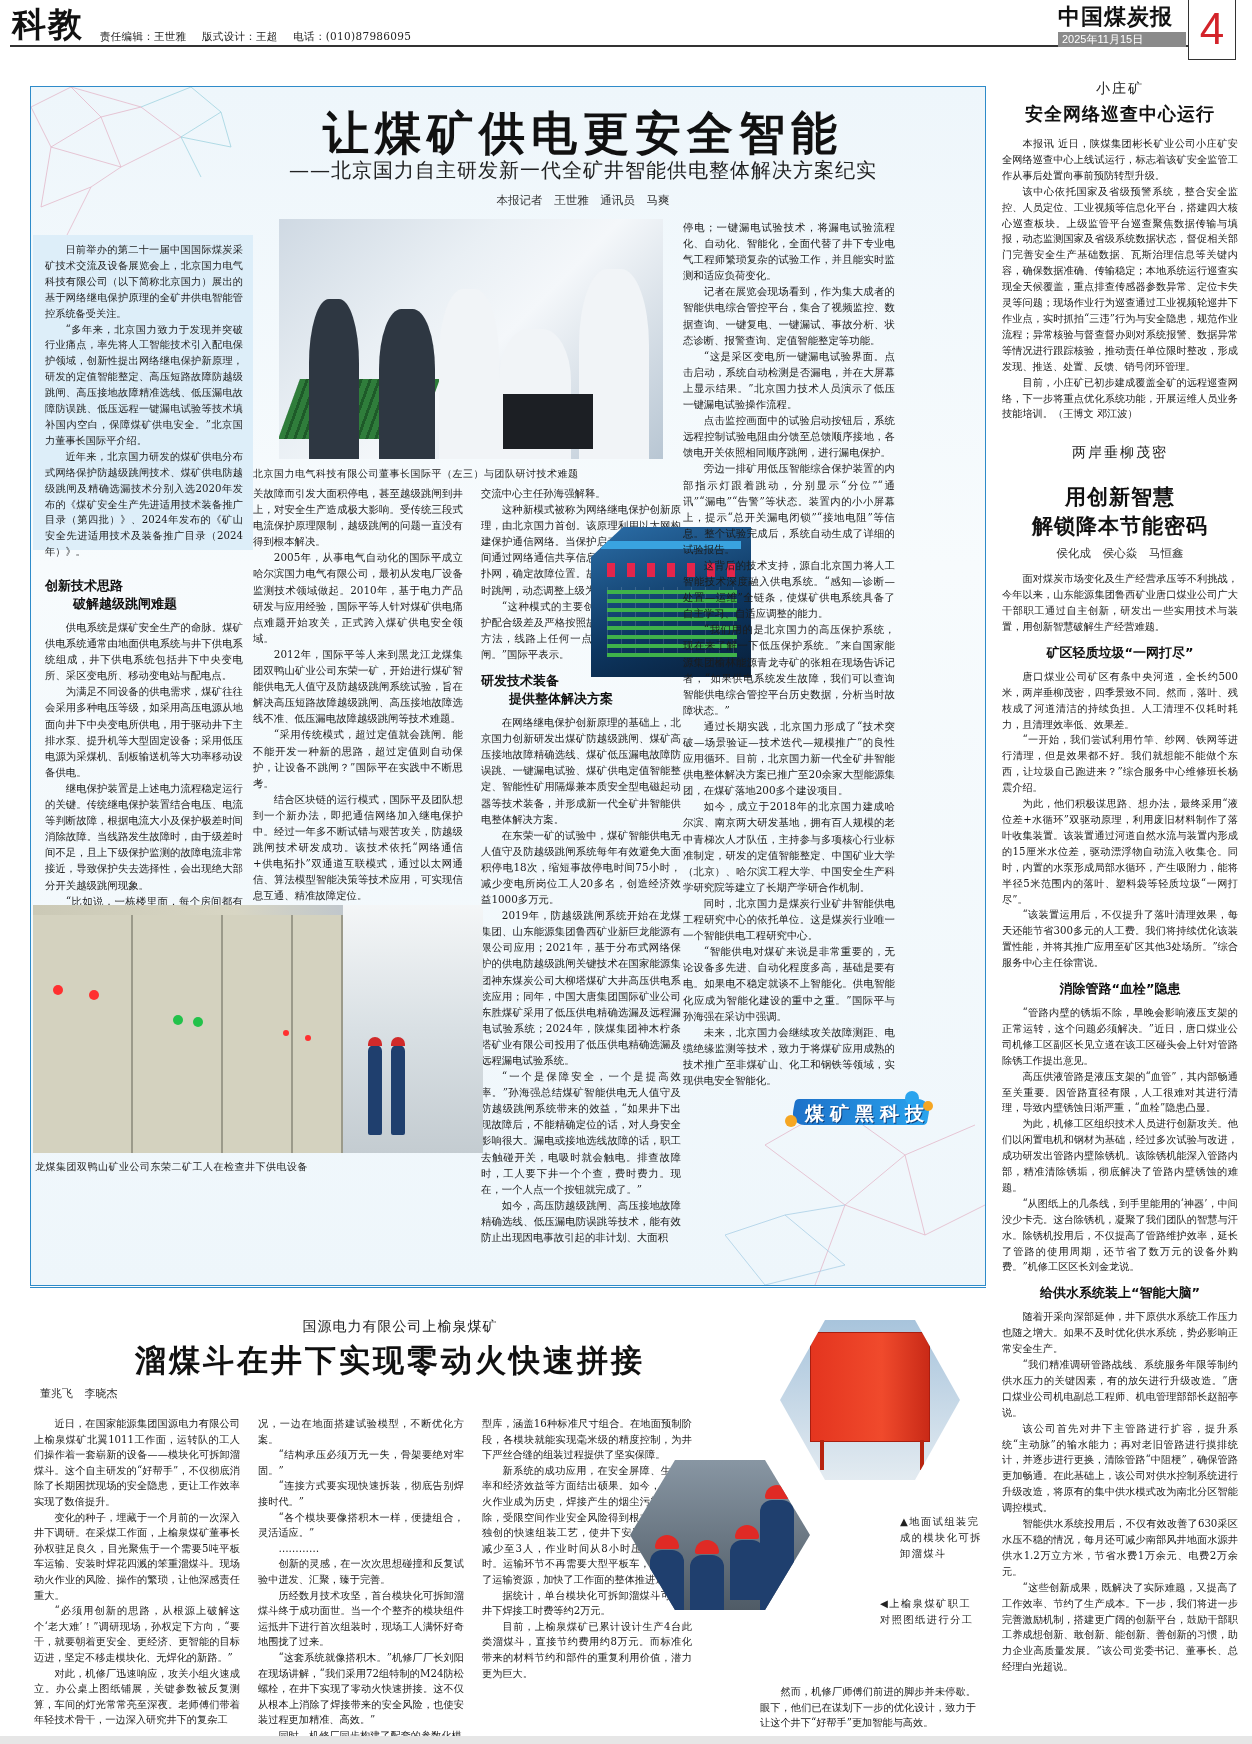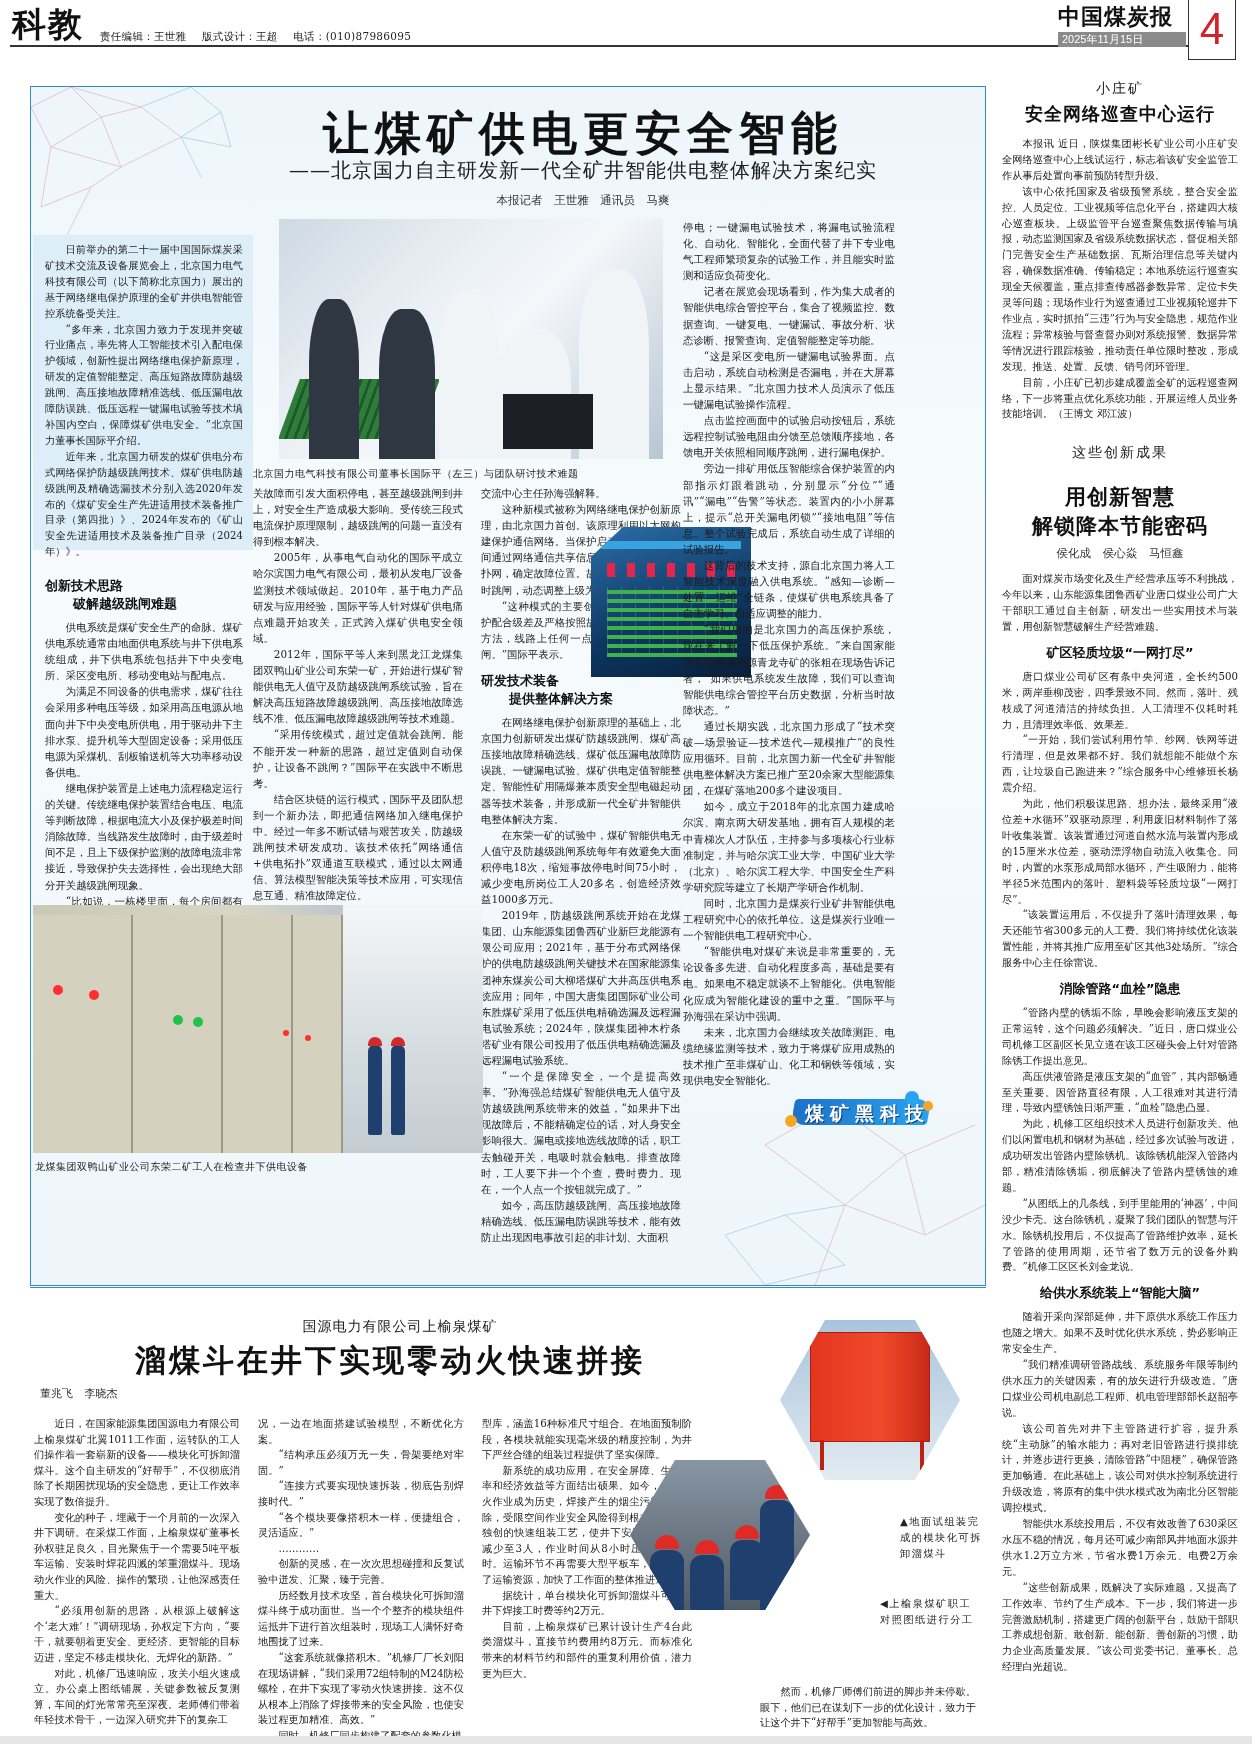--- a/index.html
+++ b/index.html
@@ -186,21 +186,21 @@
 
   <div class="col" style="left:652px; top:132px; width:212px;">
     <p style="text-indent:0">停电；一键漏电试验技术，将漏电试验流程化、自动化、智能化，全面代替了井下专业电气工程师繁琐复杂的试验工作，并且能实时监测和适应负荷变化。</p>
     <p>记者在展览会现场看到，作为集大成者的智能供电综合管控平台，集合了视频监控、数据查询、一键复电、一键漏试、事故分析、状态诊断、报警查询、定值智能整定等功能。</p>
     <p>“这是采区变电所一键漏电试验界面。点击启动，系统自动检测是否漏电，并在大屏幕上显示结果。”北京国力技术人员演示了低压一键漏电试验操作流程。</p>
     <p>点击监控画面中的试验启动按钮后，系统远程控制试验电阻由分馈至总馈顺序接地，各馈电开关依照相同顺序跳闸，进行漏电保护。</p>
     <p>旁边一排矿用低压智能综合保护装置的内部指示灯跟着跳动，分别显示“分位”“通讯”“漏电”“告警”等状态。装置内的小小屏幕上，提示“总开关漏电闭锁”“接地电阻”等信息。整个试验完成后，系统自动生成了详细的试验报告。</p>
     <p>这背后的技术支持，源自北京国力将人工智能技术深度融入供电系统。“感知—诊断—处置—运维”全链条，使煤矿供电系统具备了自主学习、自适应调整的能力。</p>
     <p>“我们用的是北京国力的高压保护系统，现在来了解一下低压保护系统。”来自国家能源集团榆林能源青龙寺矿的张粗在现场告诉记者，“如果供电系统发生故障，我们可以查询智能供电综合管控平台历史数据，分析当时故障状态。”</p>
     <p>通过长期实践，北京国力形成了“技术突破—场景验证—技术迭代—规模推广”的良性应用循环。目前，北京国力新一代全矿井智能供电整体解决方案已推广至20余家大型能源集团，在煤矿落地200多个建设项目。</p>
-    <p>如今，成立于2018年的北京国力建成哈尔滨、南京两大研发基地，拥有百人规模的老中青梯次人才队伍，主持参与多项核心行业标准制定，并与哈尔滨工业大学、中国矿业大学（北京）、哈尔滨工程大学、中国安全生产科学研究院等建立了长期产学研合作机制。</p>
+    <p>如今，成立于2018年的北京国力建成哈尔滨、南京两大研发基地，拥有百人规模的老中青梯次人才队伍，主持参与多项核心行业标准制定，研发的定值智能整定、中国矿业大学（北京）、哈尔滨工程大学、中国安全生产科学研究院等建立了长期产学研合作机制。</p>
     <p>同时，北京国力是煤炭行业矿井智能供电工程研究中心的依托单位。这是煤炭行业唯一一个智能供电工程研究中心。</p>
     <p>“智能供电对煤矿来说是非常重要的，无论设备多先进、自动化程度多高，基础是要有电。如果电不稳定就谈不上智能化。供电智能化应成为智能化建设的重中之重。”国际平与孙海强在采访中强调。</p>
     <p>未来，北京国力会继续攻关故障测距、电缆绝缘监测等技术，致力于将煤矿应用成熟的技术推广至非煤矿山、化工和钢铁等领域，实现供电安全智能化。</p>
   </div>
 
   <div class="photo photo-switch">
     <div class="cab" style="left:0; width:100px;"></div>
     <div class="cab" style="left:100px; width:90px;"></div>
     <div class="cab" style="left:190px; width:70px;"></div>
     <div class="cab" style="left:260px; width:50px;"></div>
@@ -232,21 +232,21 @@
 <div class="right">
   <div class="r-kicker">小庄矿</div>
   <div class="r-title">安全网络巡查中心运行</div>
   <div class="r-body">
     <p>本报讯  近日，陕煤集团彬长矿业公司小庄矿安全网络巡查中心上线试运行，标志着该矿安全监管工作从事后处置向事前预防转型升级。</p>
     <p>该中心依托国家及省级预警系统，整合安全监控、人员定位、工业视频等信息化平台，搭建四大核心巡查板块。上级监管平台巡查聚焦数据传输与填报，动态监测国家及省级系统数据状态，督促相关部门完善安全生产基础数据、瓦斯治理信息等关键内容，确保数据准确、传输稳定；本地系统运行巡查实现全天候覆盖，重点排查传感器参数异常、定位卡失灵等问题；现场作业行为巡查通过工业视频轮巡井下作业点，实时抓拍“三违”行为与安全隐患，规范作业流程；异常核验与督查督办则对系统报警、数据异常等情况进行跟踪核验，推动责任单位限时整改，形成发现、推送、处置、反馈、销号闭环管理。</p>
     <p>目前，小庄矿已初步建成覆盖全矿的远程巡查网络，下一步将重点优化系统功能，开展运维人员业务技能培训。（王博文  邓江波）</p>
   </div>
 
   <div style="height:22px;"></div>
-  <div class="r-kicker">这些创新成果</div>
+  <div class="r-kicker">两岸垂柳茂密</div>
   <div class="r-title-lg">
     <div>用创新智慧</div>
     <div>解锁降本节能密码</div>
   </div>
   <div class="r-byline">侯化成  侯心焱  马恒鑫</div>
   <div class="r-body">
     <p>面对煤炭市场变化及生产经营承压等不利挑战，今年以来，山东能源集团鲁西矿业唐口煤业公司广大干部职工通过自主创新，研发出一些实用技术与装置，用创新智慧破解生产经营难题。</p>
     <div class="r-sub">矿区轻质垃圾“一网打尽”</div>
     <p>唐口煤业公司矿区有条中央河道，全长约500米，两岸垂柳茂密，四季景致不同。然而，落叶、残枝成了河道清洁的持续负担。人工清理不仅耗时耗力，且清理效率低、效果差。</p>
     <p>“一开始，我们尝试利用竹竿、纱网、铁网等进行清理，但是效果都不好。我们就想能不能做个东西，让垃圾自己跑进来？”综合服务中心维修班长杨震介绍。</p>

